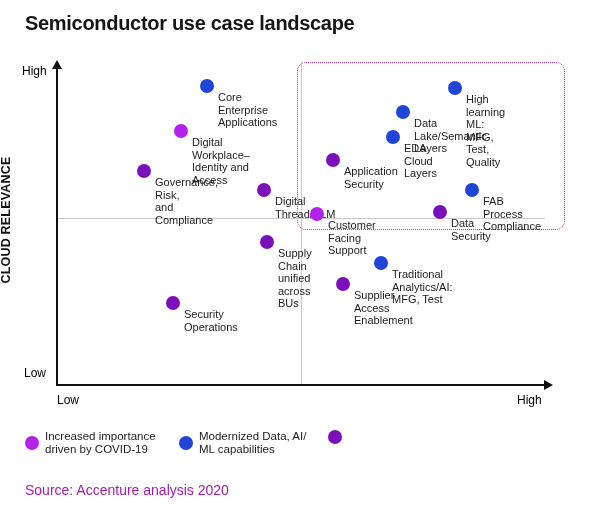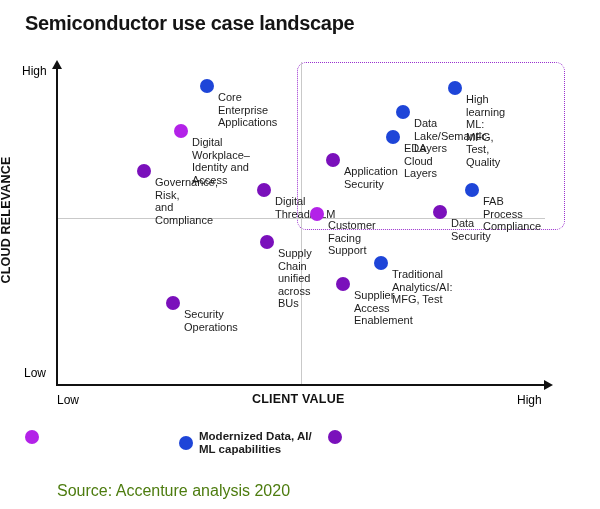--- a/index.html
+++ b/index.html
@@ -23,40 +23,39 @@
   .y-title{position:absolute;left:-114px;top:213px;width:240px;text-align:center;font-size:12.5px;font-weight:bold;color:#111;letter-spacing:0.2px;transform:rotate(-90deg);transform-origin:center;}
   
   .point{position:absolute;}
   .dot{position:absolute;width:14px;height:14px;border-radius:50%;left:-7px;top:-7px;}
   .plabel{position:absolute;left:11px;top:-7px;font-size:11px;line-height:12.5px;color:#1d1d1d;white-space:pre-line;margin-top:12px;}
   
   .legend{position:absolute;left:0;top:424px;width:600px;height:36px;}
   .legend-item{position:absolute;display:flex;align-items:center;gap:6px;}
   .legend-dot{width:14px;height:14px;border-radius:50%;flex:0 0 auto;}
   .legend-label{font-size:11.5px;line-height:13px;color:#1d1d1d;white-space:pre-line;}
-  .source{position:absolute;left:25px;top:482px;font-size:16px;color:#4d7c0f;margin-left:32px;}
+  .source{position:absolute;left:25px;top:482px;font-size:14px;color:#a21caf;}
 </style>
 </head>
 <body>
 
 <div class="title">Semiconductor use case landscape</div>
 
 <div class="plot">
   <div class="highlight-box" id="hbox" style="left: 297px; top: 62px; width: 266px; height: 166px;"></div>
   <div class="gridline-v"></div>
   <div class="gridline-h"></div>
   <div class="yaxis"></div>
   <div class="xaxis"></div>
   <div class="arrow-up"></div>
   <div class="arrow-right"></div>
   <div class="axis-end y-high">High</div>
   <div class="axis-end y-low">Low</div>
   <div class="axis-end x-low">Low</div>
   <div class="axis-end x-high">High</div>
-  <div class="x-title">CLIENT VALUE</div>
   <div class="y-title">CLOUD RELEVANCE</div>
   <div id="points">
       <div class="point" style="left: 207px; top: 86px;">
         <div class="dot" style="background: rgb(30, 69, 216);"></div>
         <div class="plabel">Core Enterprise
 Applications</div>
       </div>
       <div class="point" style="left: 455px; top: 88px;">
         <div class="dot" style="background: rgb(30, 69, 216);"></div>
         <div class="plabel">High learning ML:
@@ -118,22 +117,24 @@
       <div class="point" style="left: 173px; top: 303px;">
         <div class="dot" style="background: rgb(122, 16, 187);"></div>
         <div class="plabel">Security Operations</div>
       </div>
     </div>
 </div>
 
 <div class="legend" id="legend">
     <div class="legend-item" style="left: 25px; top: 6px;">
       <div class="legend-dot" style="background: rgb(179, 34, 232);"></div>
+      <div class="legend-label">Increased importance
+driven by COVID-19</div>
     </div>
-    <div class="legend-item" style="left: 179px; top: 6px; font-weight: bold;">
+    <div class="legend-item" style="left: 179px; top: 6px;">
       <div class="legend-dot" style="background: rgb(30, 69, 216);"></div>
       <div class="legend-label">Modernized Data, AI/
 ML capabilities</div>
     </div>
     <div class="legend-item" style="left: 328px; top: 6px;">
       <div class="legend-dot" style="background: rgb(122, 16, 187);"></div>
     </div>
   </div>
 
 <div class="source">Source: Accenture analysis 2020</div>

